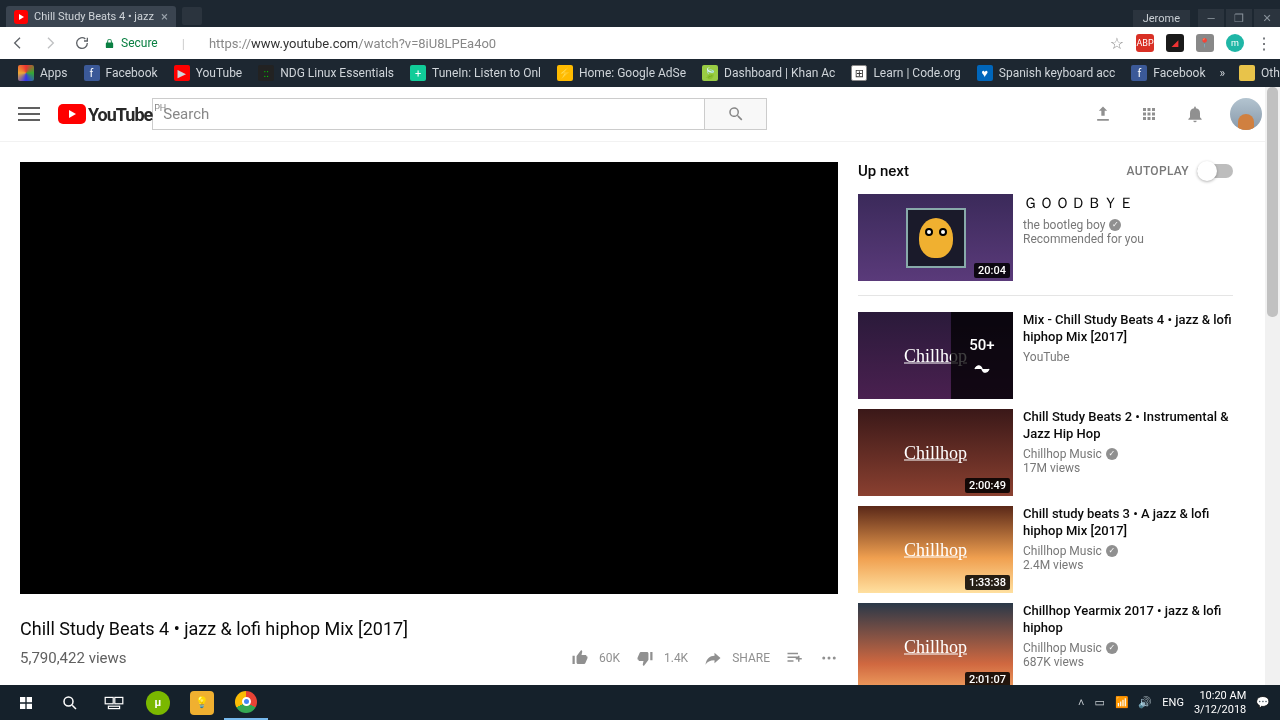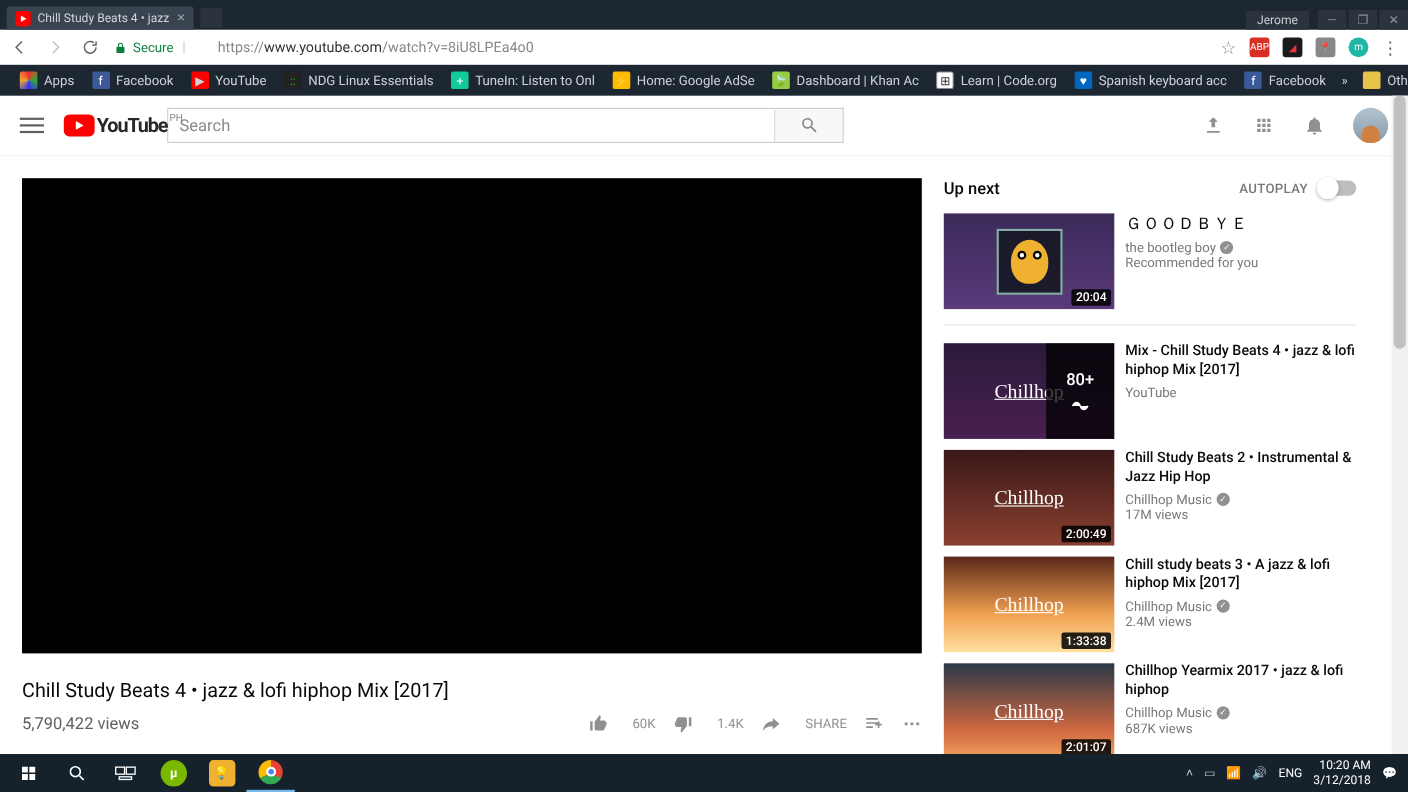--- a/index.html
+++ b/index.html
@@ -12,25 +12,25 @@
 .tab .fav::after { content: ""; border-left: 5px solid white; border-top: 3px solid transparent; border-bottom: 3px solid transparent; margin-left: 1px; }
 .tab .x { color: #9aa3ac; font-size: 13px; margin-left: auto; }
 .newtab { width: 20px; height: 18px; background: #2b343e; margin-left: 6px; border-radius: 2px; align-self: flex-end; margin-bottom: 2px; }
 .win-user { margin-left: auto; display: flex; align-items: center; gap: 0; }
 .user-badge { background: #2b343e; color: #c9cfd4; font-size: 11px; padding: 2px 10px; margin-right: 6px; }
 .wctrl { width: 26px; height: 18px; display: flex; align-items: center; justify-content: center; color: #8a939c; background: #2b343e; margin-left: 2px; font-size: 11px; }
 
 
 .urlrow { height: 32px; background: #fff; display: flex; align-items: center; padding: 0 8px; gap: 12px; }
 .nav-ico { color: #5f6368; display: flex; width: 20px; height: 20px; align-items: center; justify-content: center; }
-.omni { flex: 1; display: flex; align-items: center; border: none; font-size: 13px; color: #333; gap: 8px; }
+.omni { flex: 1; display: flex; align-items: center; border: none; font-size: 13px; color: #333; gap: 24px; }
 .secure { display: flex; align-items: center; gap: 6px; color: #0b8043; font-size: 12px; }
 .lock-ico { width: 11px; height: 11px; }
 .omni .sep { color: #ccc; }
-.omni .url { color: #333; margin-left: 21px; }
+.omni .url { color: #333; }
 .omni .url .g { color: #888; }
 .star { color: #888; font-size: 16px; margin-left: auto; }
 .ext-ico { width: 18px; height: 18px; border-radius: 3px; display: flex; align-items: center; justify-content: center; font-size: 9px; color: #fff; }
 .dots { color: #5f6368; font-size: 16px; }
 
 
 .bkbar { height: 28px; background: #1d2731; display: flex; align-items: center; padding: 0 10px; color: #cfd4d9; font-size: 12px; }
 .bk { display: flex; align-items: center; gap: 6px; padding: 0 8px; white-space: nowrap; }
 .bk-ico { width: 16px; height: 16px; display: flex; align-items: center; justify-content: center; font-size: 11px; border-radius: 2px; }
 .bkbar .spacer { flex: 1; }
@@ -58,21 +58,21 @@
 .avatar::after { content:""; width: 16px; height: 16px; background: #d08040; border-radius: 50% 50% 0 0; }
 
 
 .content { flex: 1; display: flex; padding: 20px 0 0 20px; overflow: hidden; }
 .primary { width: 818px; }
 .player { width: 818px; height: 432px; background: #000; }
 .vid-title { font-size: 18px; color: #0a0a0a; margin-top: 24px; font-weight: 400; }
 .meta-row { display: flex; align-items: center; margin-top: 10px; }
 .views { color: #606060; font-size: 15px; }
 .actions { margin-left: auto; display: flex; align-items: center; gap: 16px; color: #909090; font-size: 12px; }
-.act { display: flex; align-items: center; gap: 22px; }
+.act { display: flex; align-items: center; gap: 10px; }
 
 
 .secondary { margin-left: 20px; width: 375px; }
 .upnext { display: flex; align-items: center; margin-bottom: 14px; }
 .upnext-t { font-size: 15px; color: #0a0a0a; font-weight: 500; }
 .ap-label { margin-left: auto; font-size: 12px; color: #787878; font-weight: 500; letter-spacing: 0.3px; }
 .switch { width: 36px; height: 14px; background: #bdbdbd; border-radius: 8px; margin-left: 8px; position: relative; }
 .switch::after { content: ""; position: absolute; left: 0; top: -3px; width: 20px; height: 20px; background: #fff; border-radius: 50%; box-shadow: 0 1px 3px rgba(0,0,0,0.3); }
 .rec { display: flex; gap: 10px; margin-bottom: 10px; }
 .thumb { width: 155px; height: 87px; background: #333; position: relative; flex-shrink: 0; overflow: hidden; }
@@ -308,21 +308,21 @@
         </div>
       </div>
 
       <div class="divider"></div>
 
       <div id="recs">
           <div class="rec">
     <div class="thumb" style="background:linear-gradient(180deg,#2a1a3a,#4a2050)">
       <span class="cntr">Chillhop</span>
       <div class="mixbadge">
-                <span>80+</span>
+                <span>50+</span>
                 <svg width="18" height="14" viewBox="0 0 24 20">
                   <path fill="#fff" d="M2 10c3-6 8-6 10 0s7 6 10 0" stroke="#fff" stroke-width="2"></path>
                 </svg>
               </div>
 
     </div>
     <div class="rec-meta">
       <div class="rec-title">Mix - Chill Study Beats 4 • jazz &amp; lofi hiphop Mix [2017]</div>
       <div class="rec-ch">YouTube</div>
 

